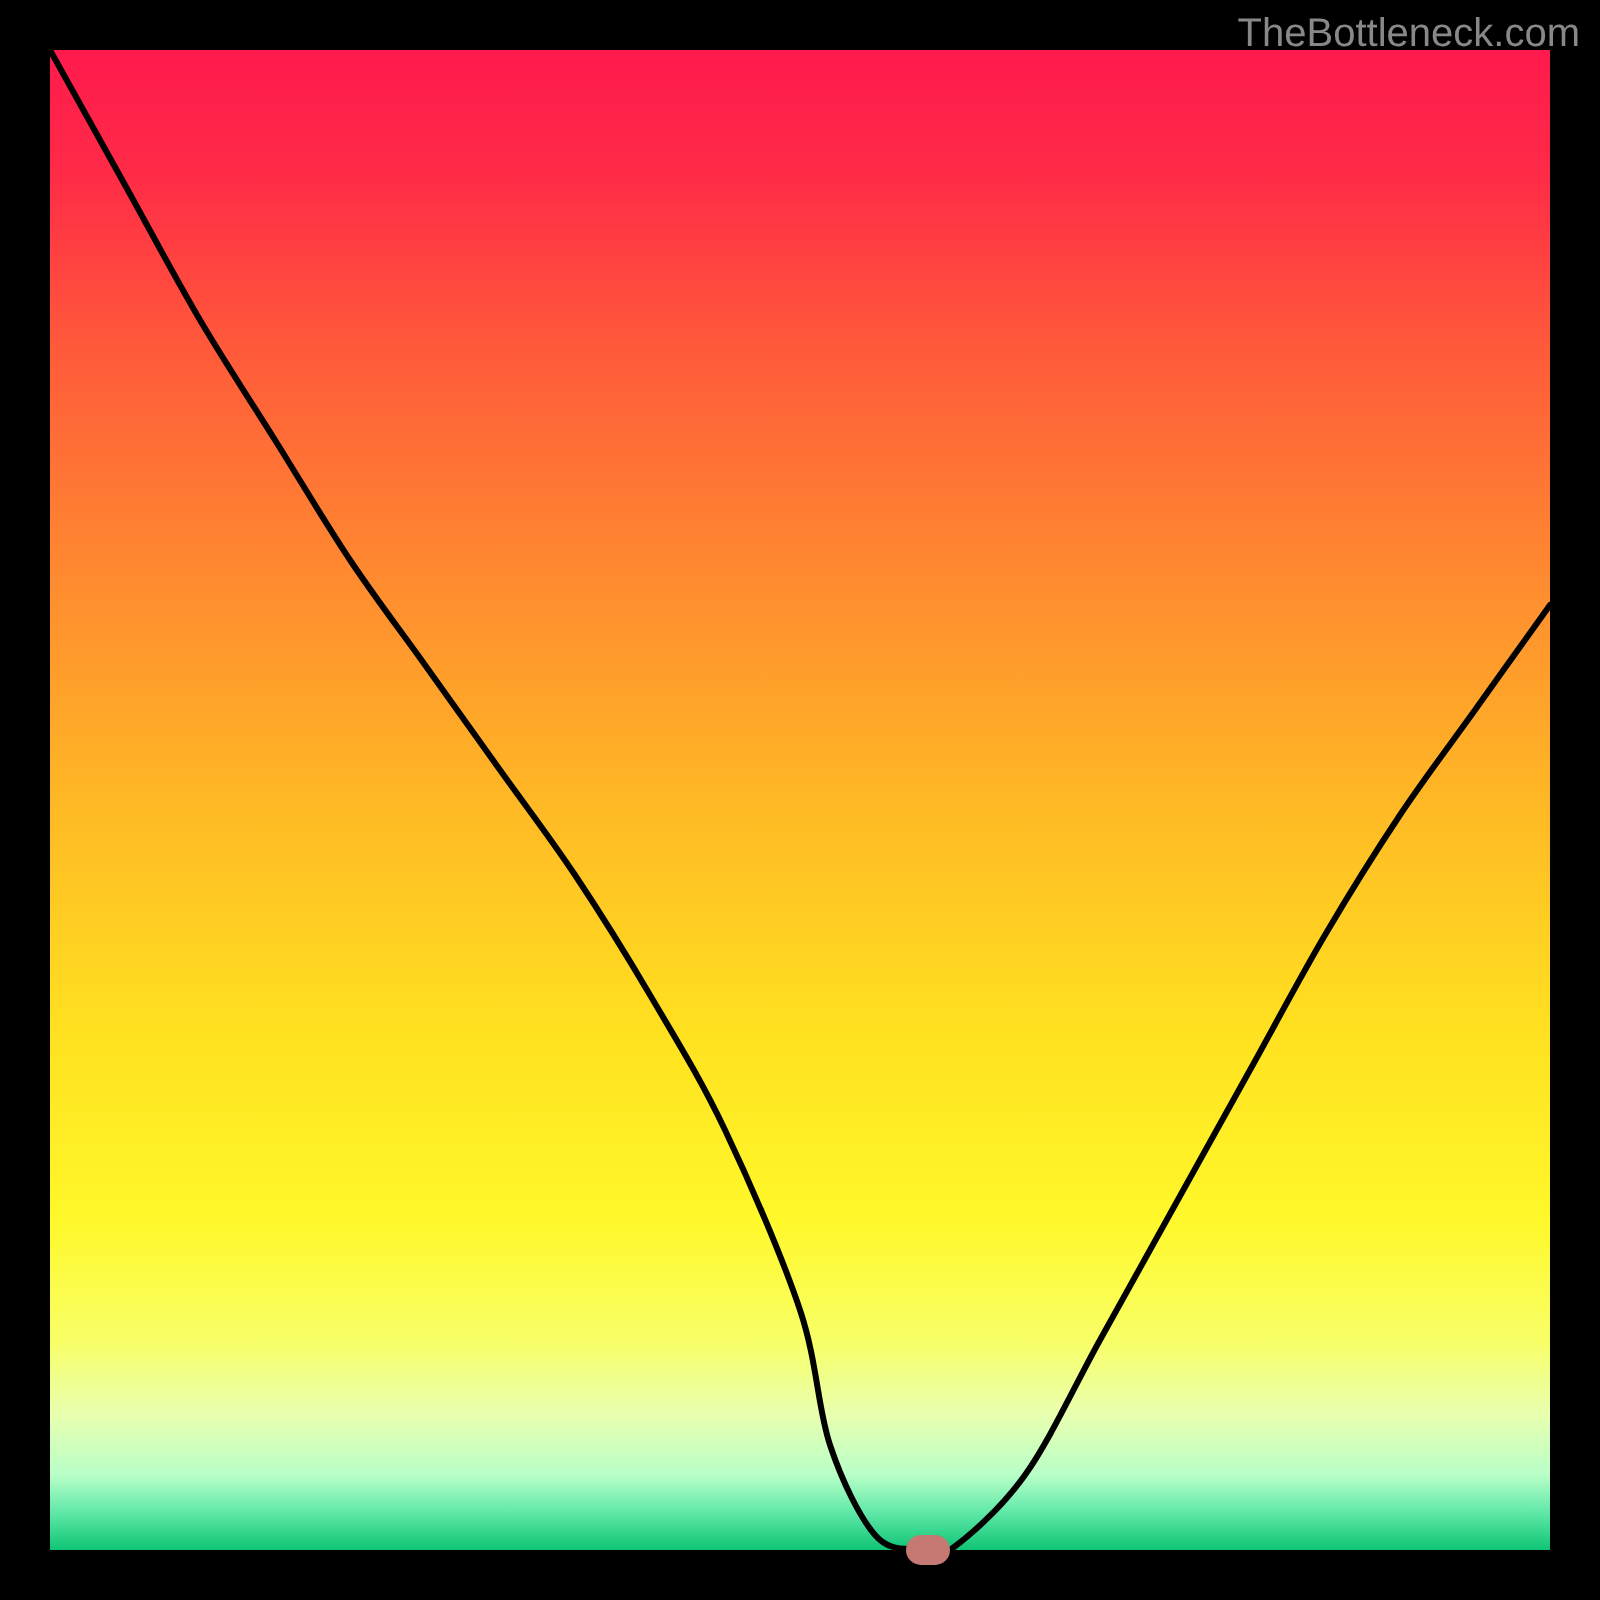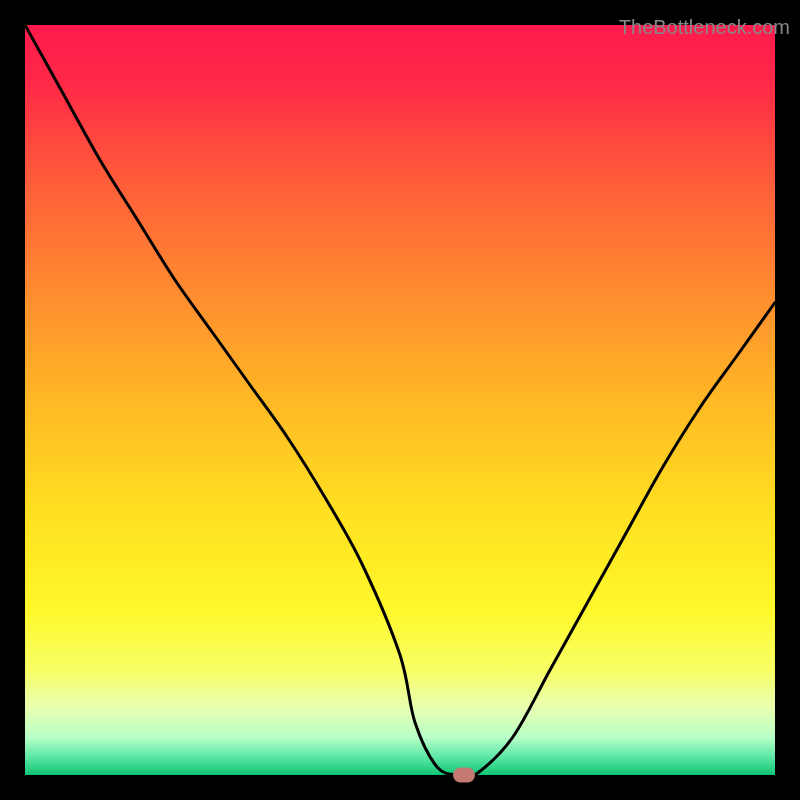--- a/index.html
+++ b/index.html
@@ -12,21 +12,21 @@
     font-family: Arial, Helvetica, sans-serif;
   }
   .container {
     position: relative;
     width: 800px;
     height: 800px;
     background: #000;
   }
   .watermark {
     position: absolute;
-    top: 16px;
+    top: 6px;
     right: 10px;
     color: #888;
     font-size: 20px;
     font-weight: 500;
     z-index: 10;
   }
   .plot-area {
     position: absolute;
     left: 25px;
     top: 25px;

